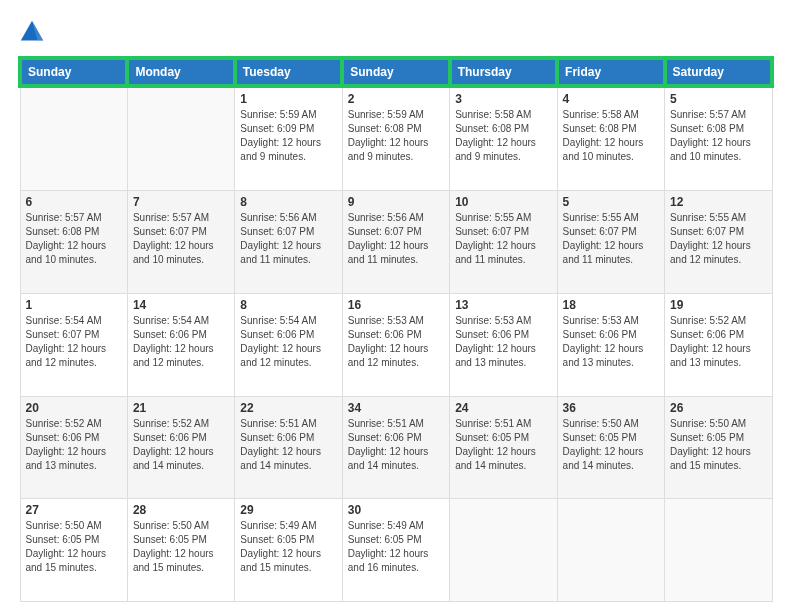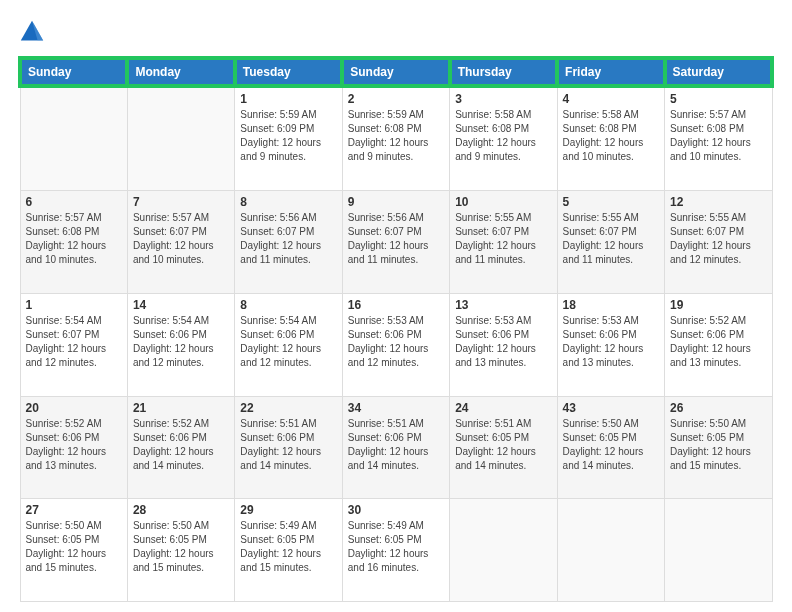--- a/index.html
+++ b/index.html
@@ -280,21 +280,21 @@
 Sunset: 6:06 PM
 Daylight: 12 hours and 14 minutes.</div>
           </td>
           <td>
             <span class="day-number">24</span>
             <div class="day-info" style="white-space: pre-line;">Sunrise: 5:51 AM
 Sunset: 6:05 PM
 Daylight: 12 hours and 14 minutes.</div>
           </td>
           <td>
-            <span class="day-number">43</span>
+            <span class="day-number">36</span>
             <div class="day-info" style="white-space: pre-line;">Sunrise: 5:50 AM
 Sunset: 6:05 PM
 Daylight: 12 hours and 14 minutes.</div>
           </td>
           <td>
             <span class="day-number">26</span>
             <div class="day-info" style="white-space: pre-line;">Sunrise: 5:50 AM
 Sunset: 6:05 PM
 Daylight: 12 hours and 15 minutes.</div>
           </td>

